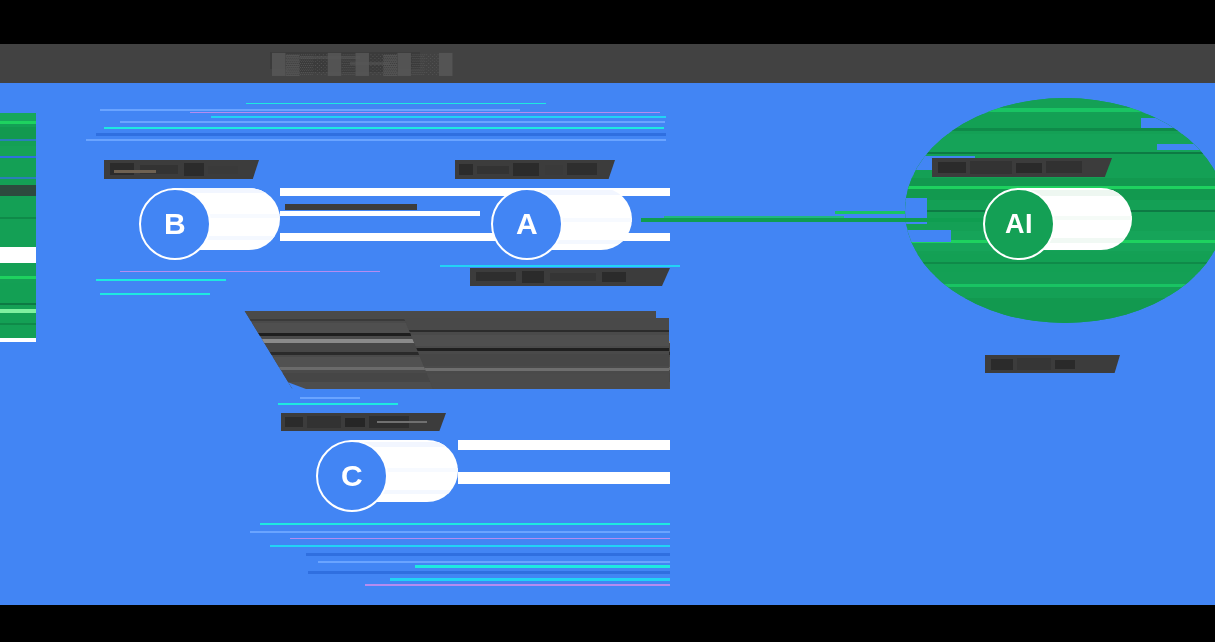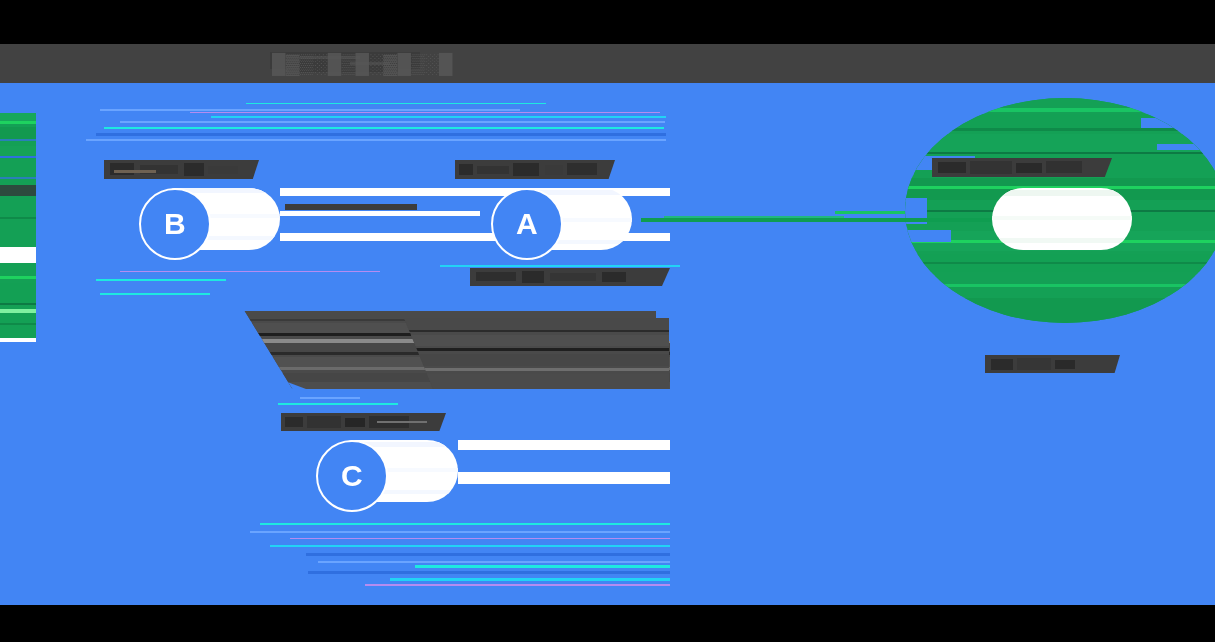--- a/index.html
+++ b/index.html
@@ -314,20 +314,21 @@
       <div class="rs" style="left:114px;top:3px;width:36px;height:12px;background:#313131;"></div>
     </div>
     <span class="hidden-label">█▓▒░█▒█░▓█▒</span>
 
     <div class="pill" style="left:992px;top:105px;width:140px;height:62px;">
       <div class="ps" style="top:2px;left:0;width:140px;height:6px;background:#eef7f1;"></div>
       <div class="ps" style="top:28px;left:0;width:140px;height:4px;background:#f5fbf7;"></div>
       <div class="ps" style="top:50px;left:0;width:140px;height:5px;background:#f1f9f4;"></div>
     </div>
 
+    <div class="node green" style="left:983px;top:105px;width:72px;height:72px;font-size:27px;">AI</div>
 
     <div class="redact slant-r" style="left:985px;top:272px;width:135px;height:18px;">
       <div class="rs" style="left:6px;top:4px;width:22px;height:11px;background:#2b2b2b;"></div>
       <div class="rs" style="left:32px;top:3px;width:34px;height:12px;background:#363636;"></div>
       <div class="rs" style="left:70px;top:5px;width:20px;height:9px;background:#2a2a2a;"></div>
     </div>
     <span class="hidden-label">█▒█▓</span>
 
     <div class="scan cy" style="left:260px;top:440px;width:410px;height:2px;"></div>
     <div class="scan bl" style="left:250px;top:448px;width:420px;height:2px;"></div>

